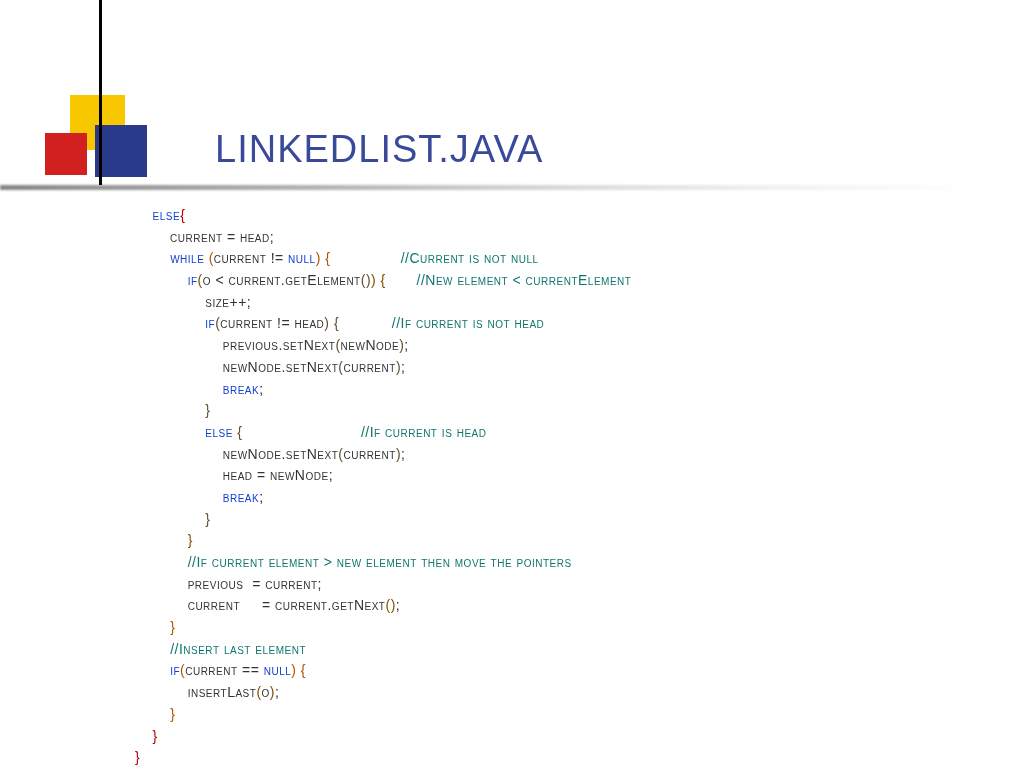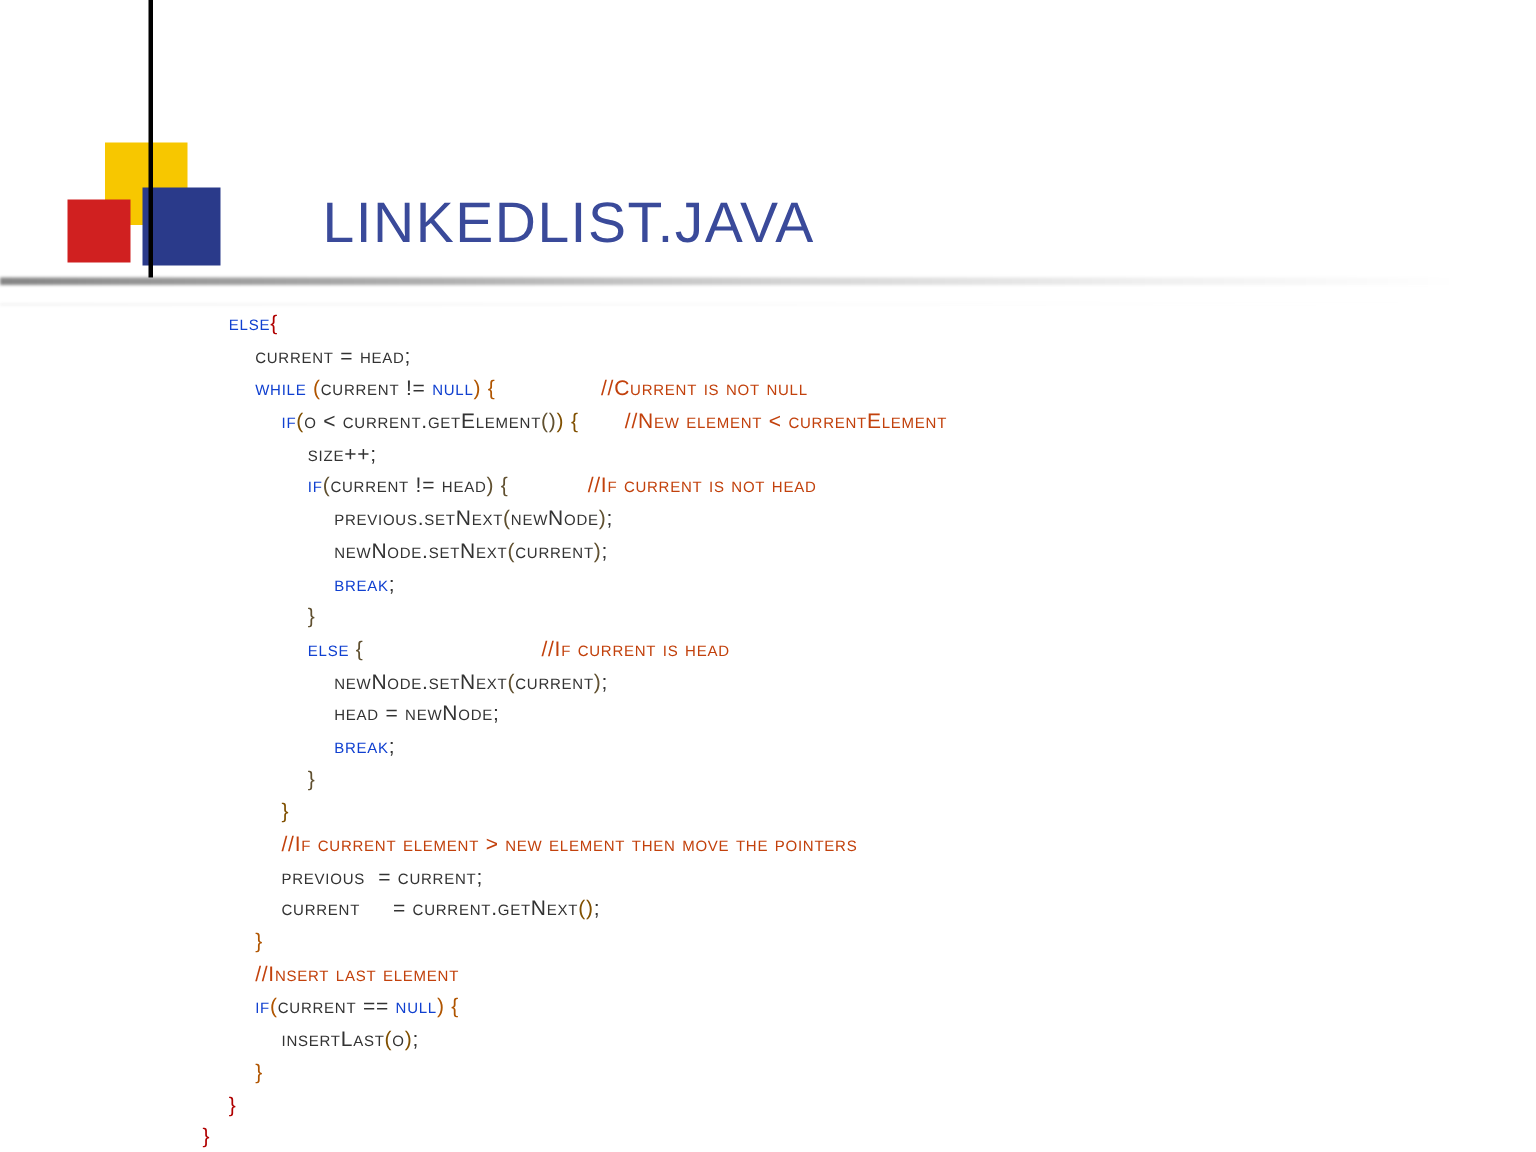--- a/index.html
+++ b/index.html
@@ -84,21 +84,21 @@
       top: 205px;
       left: 135px;
       font-size: 14px;
       letter-spacing: 0.5px;
       color: #333;
       line-height: 1.55;
       font-variant: small-caps;
       white-space: pre;
     }
     .kw { color: #1040d0; margin-top: 20px; }
-    .com { color: #c2410c; }
+    .com { color: #0f766e; }
     .br1 { color: #b00000; }
     .br2 { color: #b05500; }
     .br3 { color: #805000; }
     .br4 { color: #605030; }
   </style>
 </head>
 <body>
 
 <div class="decoration">
   <div class="yellow-sq"></div>

